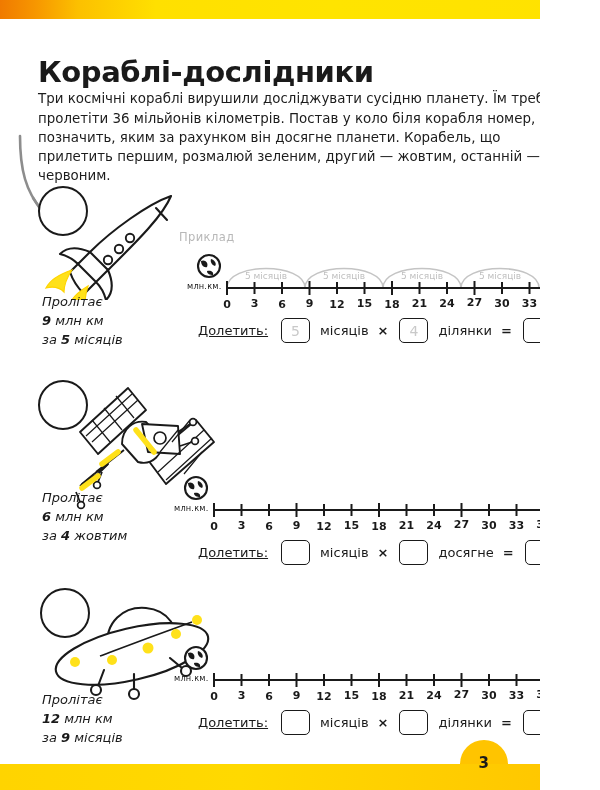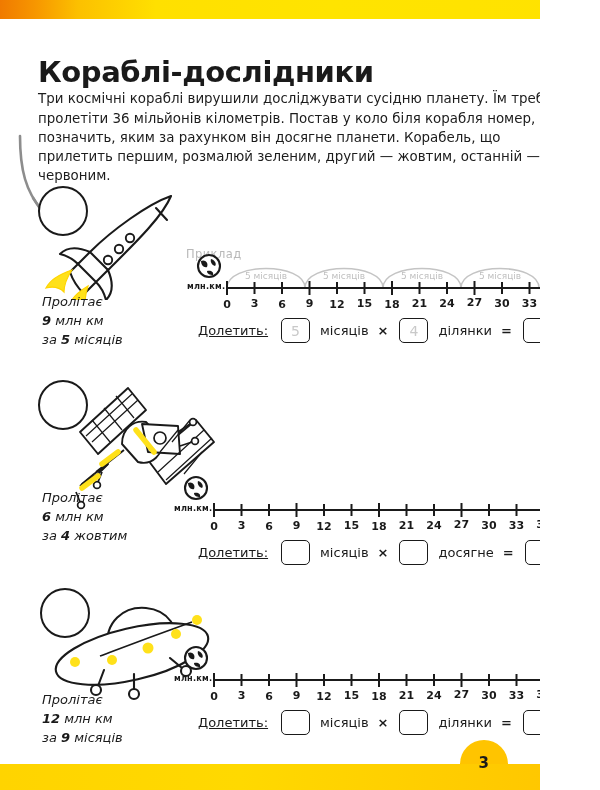--- a/index.html
+++ b/index.html
@@ -108,21 +108,21 @@
   .example-label {
     position: absolute;
     font-size: 11.5px;
     color: #b8b8b8;
     letter-spacing: .4px;
   }
 
   .axis-unit {
     position: absolute;
     font-size: 8.2px;
-    font-weight: 700;
+    font-weight: 400;
     color: #1a1a1a;
     letter-spacing: .2px;
   }
 
   
   .equation {
     position: absolute;
     display: flex;
     align-items: center;
     font-size: 13px;
@@ -189,21 +189,21 @@
         </g>
       </svg>
 
       <div class="ship-caption" style="top:114px;">
         <div>Пролітає</div>
         <div><b>9</b> <span>млн км</span></div>
         <div><span>за</span> <b>5</b> <span>місяців</span></div>
       </div>
     </div>
 
-    <div class="example-label" style="left:186px; top:52px;margin-top:17px;">Приклад</div>
+    <div class="example-label" style="left:179px; top:52px;">Приклад</div>
 
     <div class="nl-block" style="left:191px; top:70px; width:400px; height:62px;">
       <svg width="400" height="62" viewBox="0 0 400 62">
 
         <g>
           <circle cx="18" cy="18" r="11" fill="#fff" stroke="#1a1a1a" stroke-width="2.1"></circle>
           <path d="M10 13 C 14 11, 18 15, 16 19 C 13 20, 10 17, 10 13 Z M20 11 C 24 12, 26 16, 24 18 C 21 17, 19 14, 20 11 Z M16 23 C 20 22, 23 24, 22 27 C 19 27, 16 26, 16 23 Z" fill="#1a1a1a"></path>
         </g>
 
         <g>

